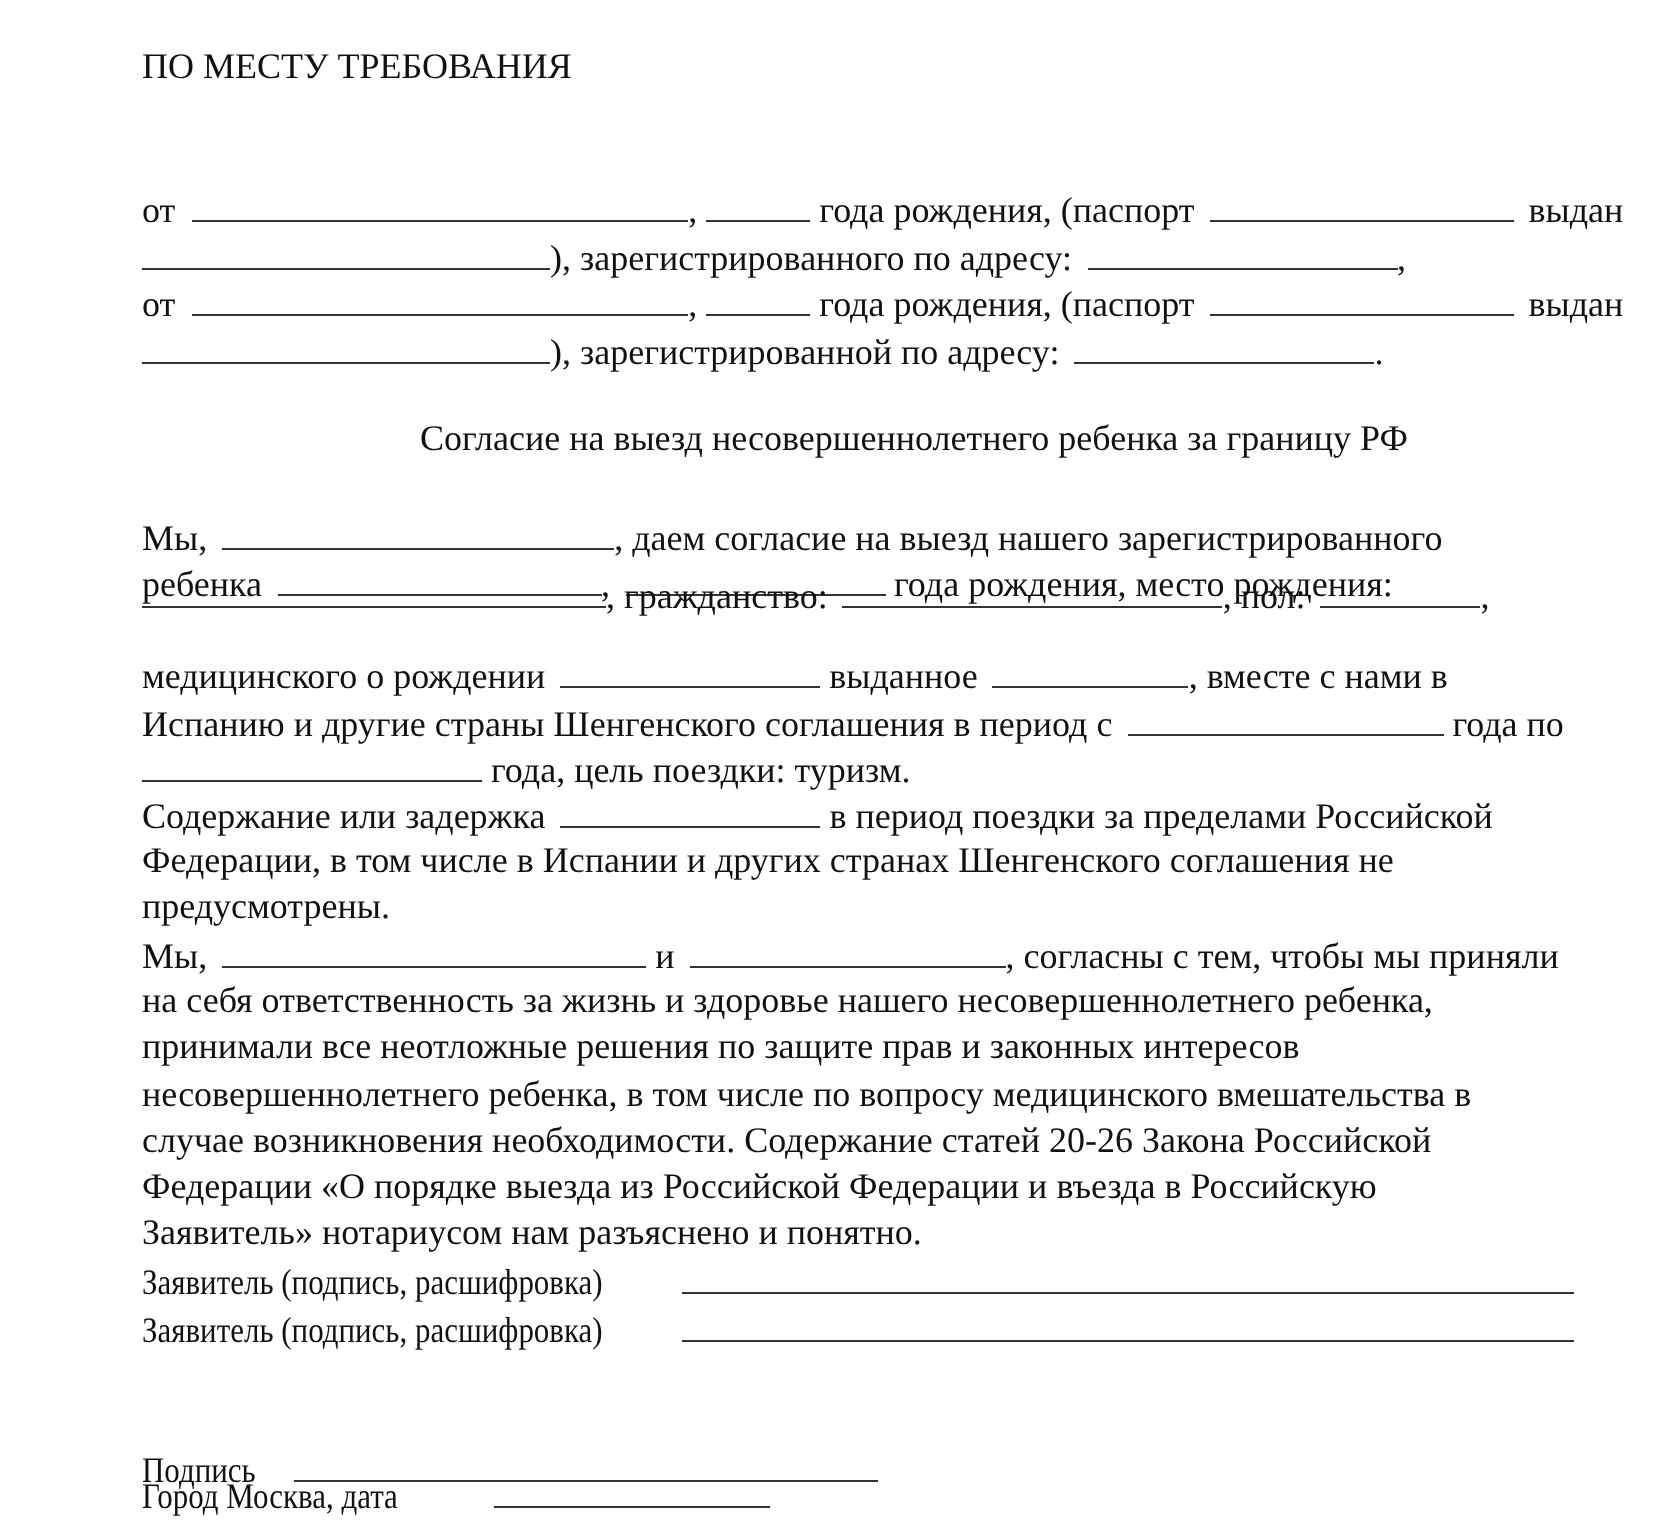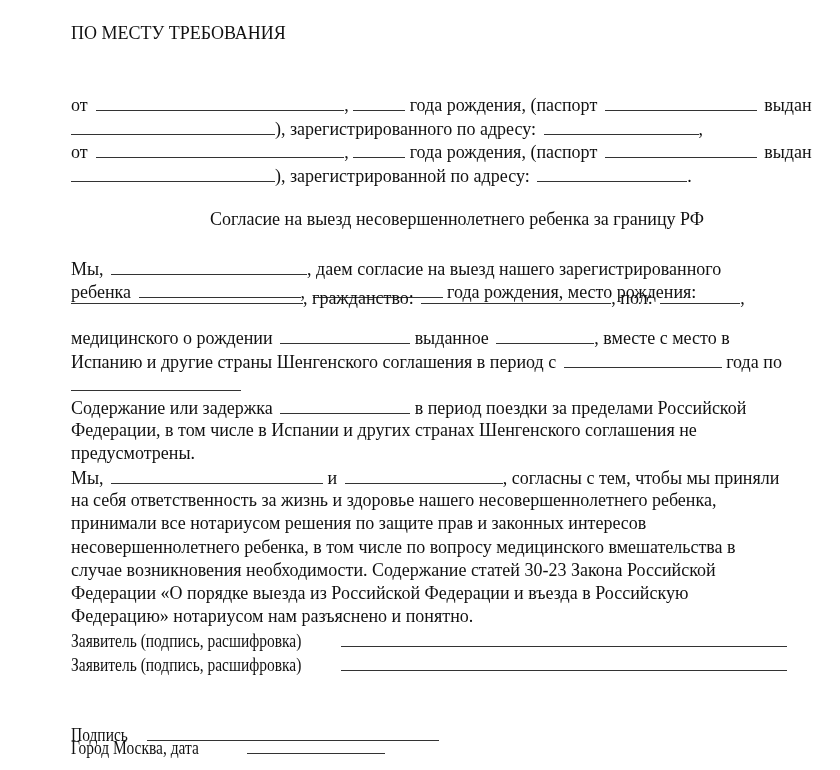--- a/index.html
+++ b/index.html
@@ -58,49 +58,50 @@
   </div>
   <div class="line" style="top:286px">
     <span class="blank" style="width:232px"></span><span>, гражданство:</span>
     <span class="blank" style="width:190px;margin-left:3px"></span><span>, пол:</span>
     <span class="blank" style="width:80px;margin-left:3px"></span><span>,</span>
   </div>
   <div class="line" style="top:326px">
     <span>медицинского о рождении</span>
     <span class="blank" style="width:130px;margin-left:3px"></span>
     <span>выданное</span>
-    <span class="blank" style="width:98px;margin-left:3px"></span><span>, вместе с место в</span>
+    <span class="blank" style="width:98px;margin-left:3px"></span><span>, вместе с нами в</span>
   </div>
   <div class="line" style="top:350px">
     <span>Испанию и другие страны Шенгенского соглашения в период с</span>
     <span class="blank" style="width:158px;margin-left:3px"></span>
     <span>года по</span>
   </div>
   <div class="line" style="top:373px">
     <span class="blank" style="width:170px"></span>
+    <span>года, цель поездки: туризм.</span>
   </div>
   <div class="line" style="top:396px">
     <span>Содержание или задержка</span>
     <span class="blank" style="width:130px;margin-left:3px"></span>
     <span>в период поездки за пределами Российской</span>
   </div>
   <div class="line" style="top:419px">Федерации, в том числе в Испании и других странах Шенгенского соглашения не</div>
   <div class="line" style="top:442px">предусмотрены.</div>
   <div class="line" style="top:466px">
     <span>Мы,</span>
     <span class="blank" style="width:212px;margin-left:3px"></span>
     <span>и</span>
     <span class="blank" style="width:158px;margin-left:3px"></span><span>, согласны с тем, чтобы мы приняли</span>
   </div>
   <div class="line" style="top:489px">на себя ответственность за жизнь и здоровье нашего несовершеннолетнего ребенка,</div>
-  <div class="line" style="top:512px">принимали все нотариусом решения по защите прав и законных интересов</div>
+  <div class="line" style="top:512px">принимали все неотложные решения по защите прав и законных интересов</div>
   <div class="line" style="top:536px">несовершеннолетнего ребенка, в том числе по вопросу медицинского вмешательства в</div>
-  <div class="line" style="top:559px">случае возникновения необходимости. Содержание статей 30-23 Закона Российской</div>
+  <div class="line" style="top:559px">случае возникновения необходимости. Содержание статей 20-26 Закона Российской</div>
   <div class="line" style="top:582px">Федерации «О порядке выезда из Российской Федерации и въезда в Российскую</div>
-  <div class="line" style="top:605px">Федерацию» нотариусом нам разъяснено и понятно.</div>
+  <div class="line" style="top:605px">Заявитель» нотариусом нам разъяснено и понятно.</div>
 
   <div class="line" style="top:629px">
     <span class="sig" style="display:inline-block;width:300px">Заявитель (подпись, расшифровка)</span><span class="blank" style="width:446px;margin-left:-30px"></span>
   </div>
   <div class="line" style="top:653px">
     <span class="sig" style="display:inline-block;width:300px">Заявитель (подпись, расшифровка)</span><span class="blank" style="width:446px;margin-left:-30px"></span>
   </div>
 
   <div class="line" style="top:736px">
     <span class="sig" style="display:inline-block;width:190px">Город Москва, дата</span><span class="blank" style="width:138px;margin-left:-14px"></span>

